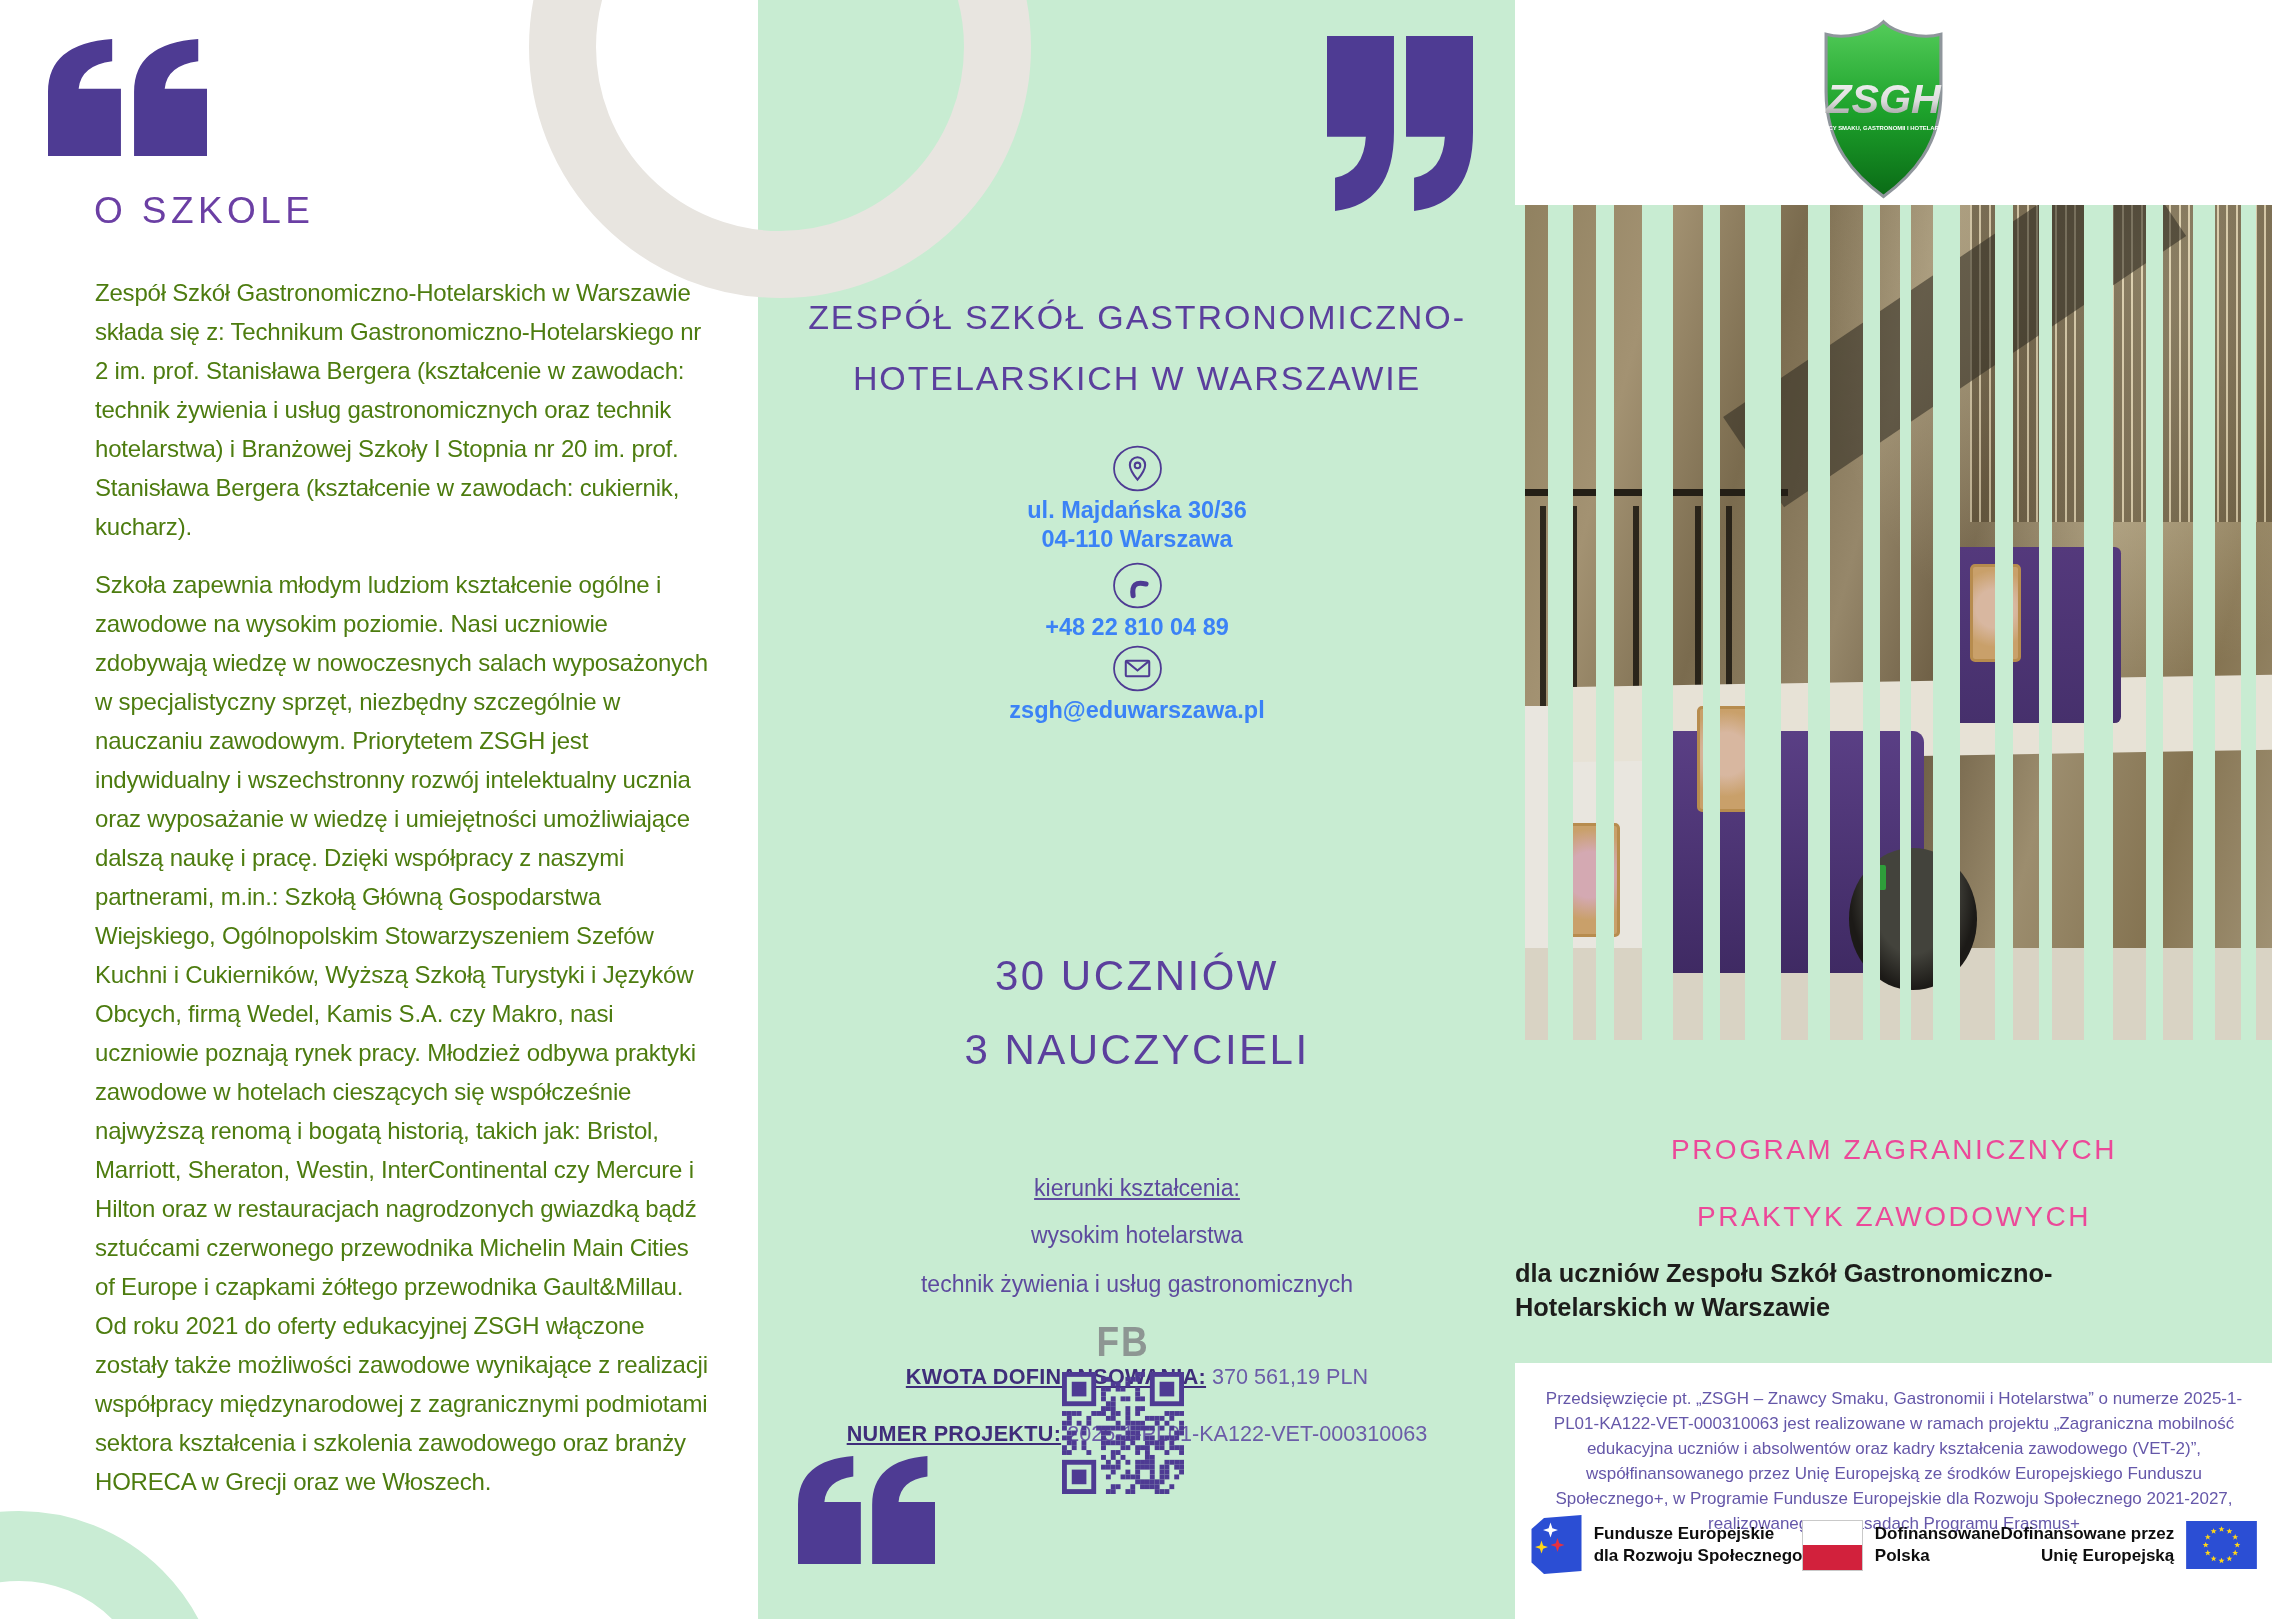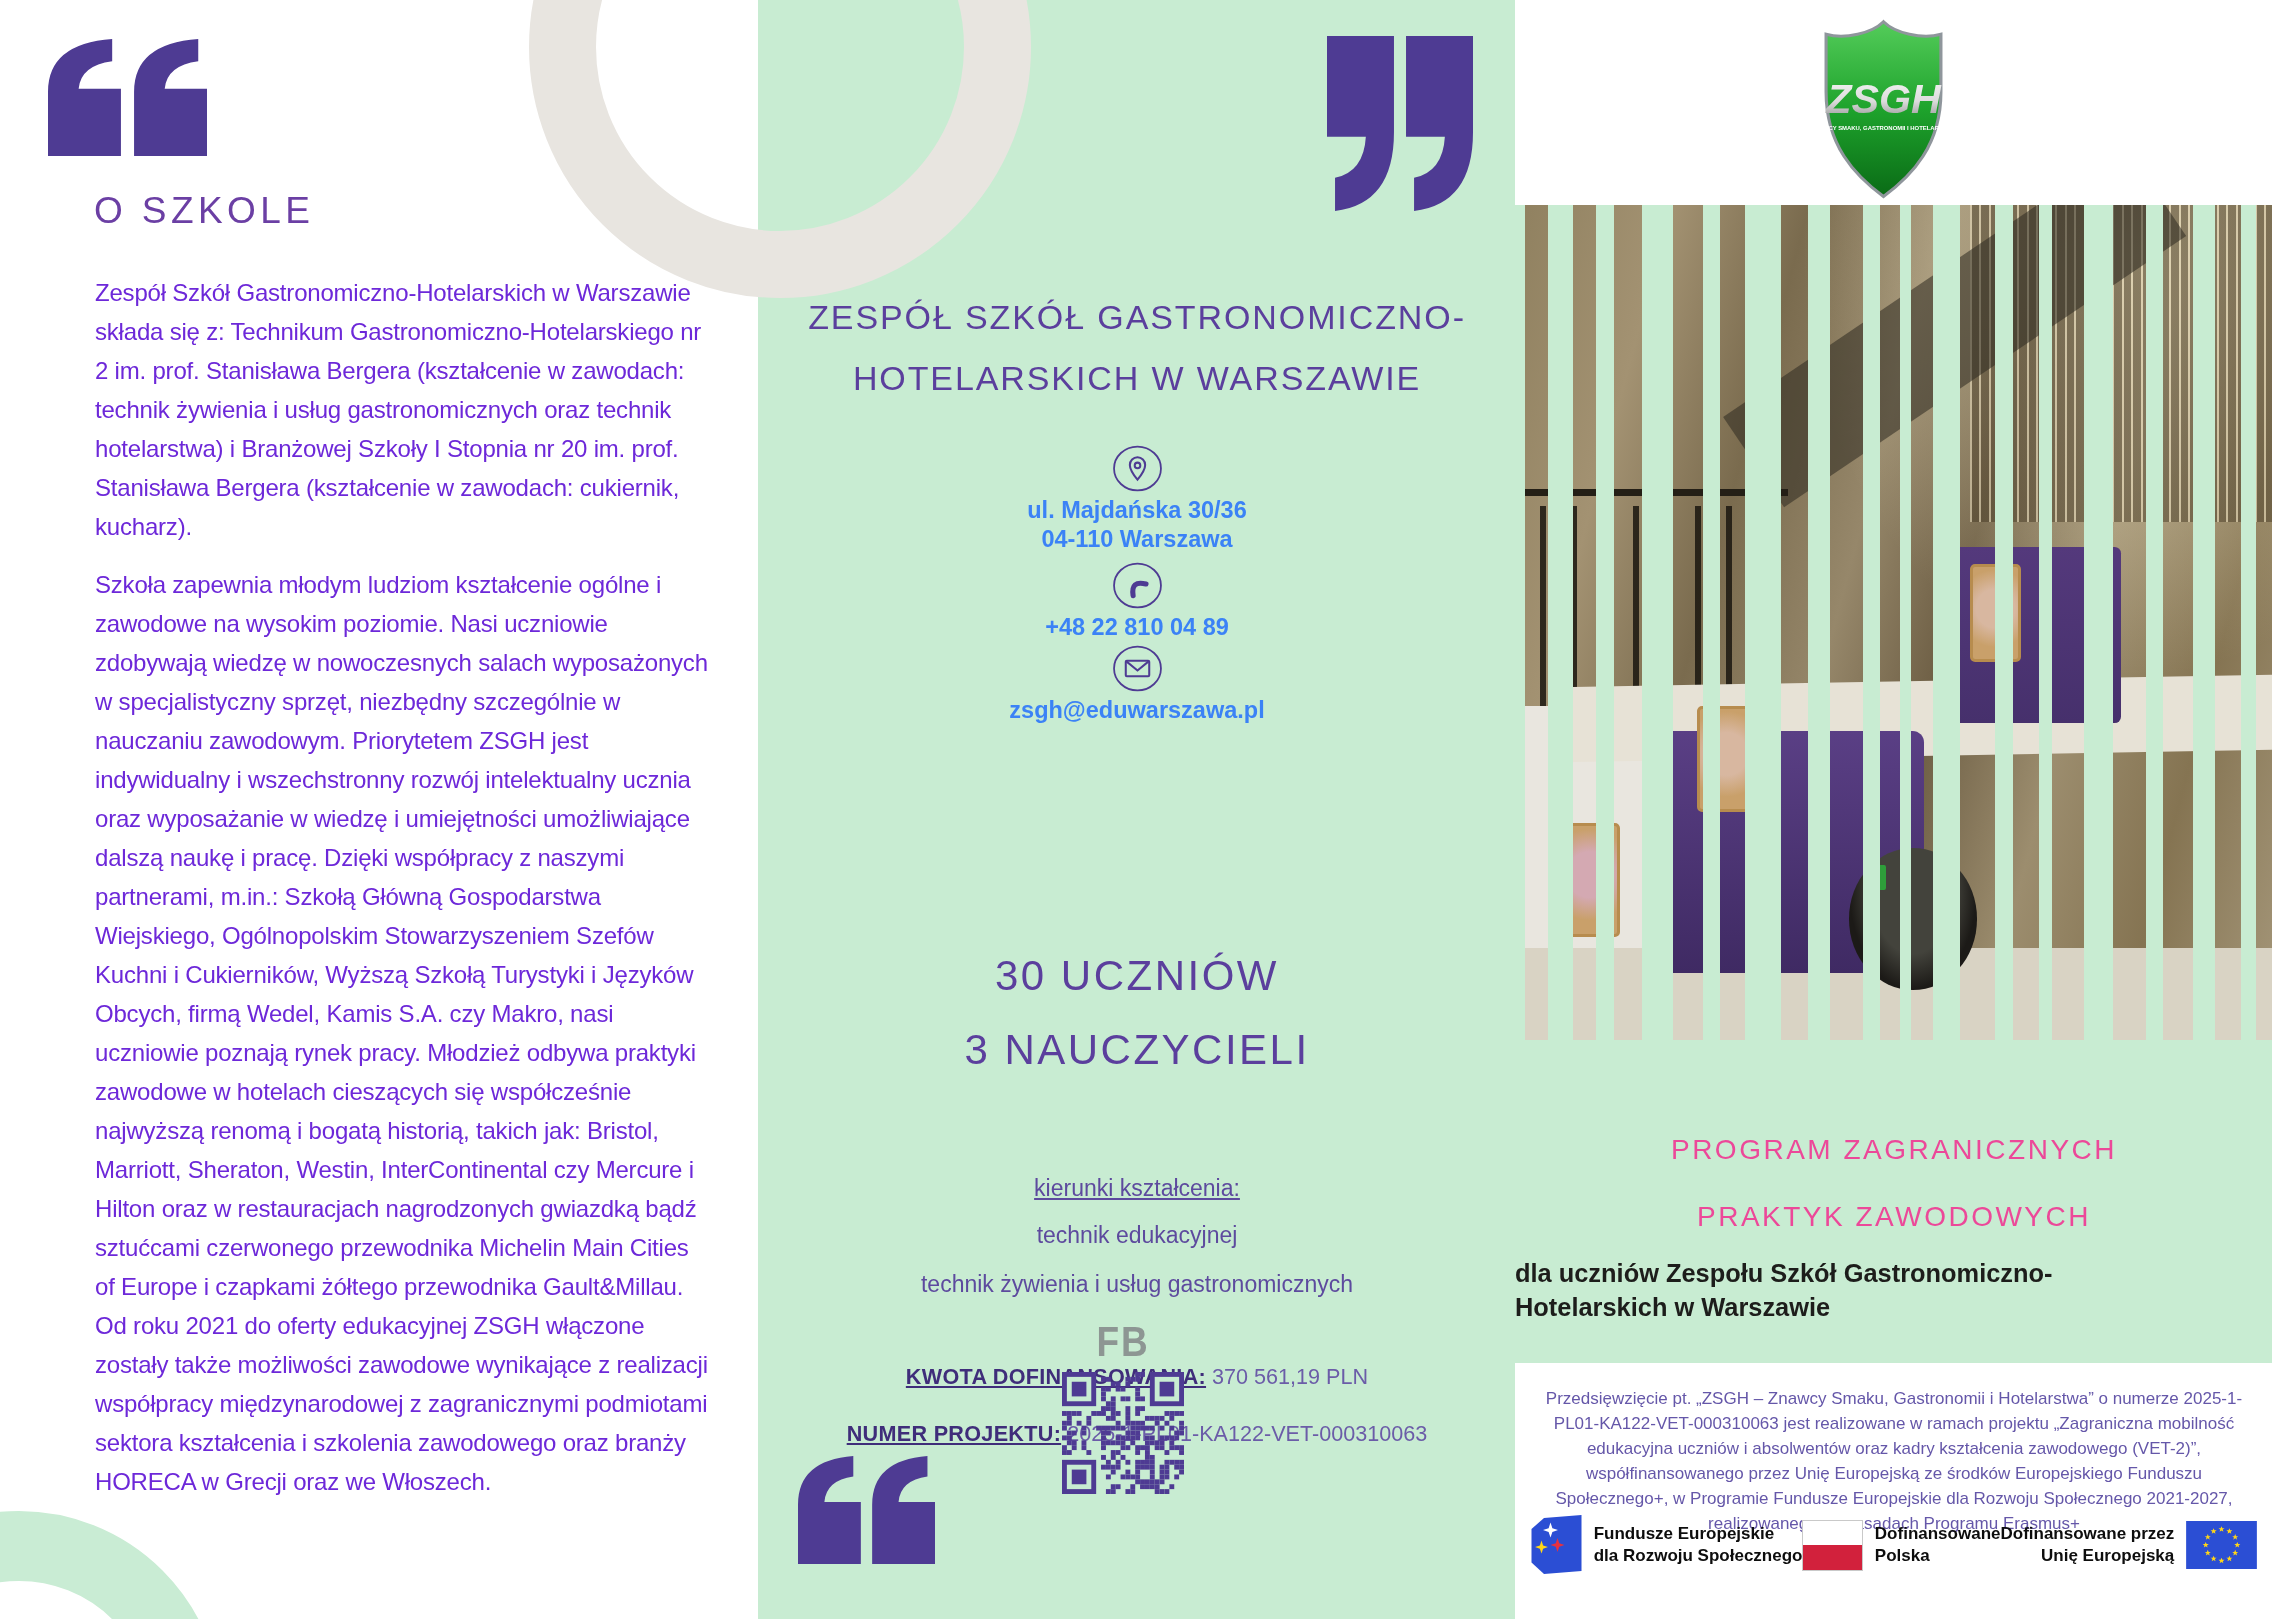--- a/index.html
+++ b/index.html
@@ -15,21 +15,21 @@
   .ring-gray{left:529px;top:-204px;width:502px;height:502px;border:67px solid #e8e5e0;}
   .ring-green{left:-184px;top:1511px;width:406px;height:406px;border:70px solid #c9ecd4;}
   .abs{position:absolute;z-index:2;}
 
   
   .quote{display:block;}
 
   
   .about-heading{left:94px;top:190px;font-size:37px;letter-spacing:4.4px;color:#6b3fa4;font-weight:400;}
   .body-par{left:95px;width:619px;font-size:24px;line-height:39px;letter-spacing:-0.2px;
-            color:#6d28d9;text-align:left;}
+            color:#4d7c0f;text-align:left;}
   .p1{top:249px;}
   .p2{top:541px;}
 
   
   .mid-title{left:0;right:0;top:287px;text-align:center;color:#5b3f9d;font-size:34px;
              line-height:61px;letter-spacing:1.9px;font-weight:400;}
   .contact-item{left:0;right:0;text-align:center;color:#4e3b93;}
   .contact-text{font-size:23.5px;font-weight:bold;line-height:29px;color:#3b82f6;}
   .icon-svg{width:55px;height:51px;}
   .stats{left:0;right:0;top:939px;text-align:center;color:#5b3f9d;font-size:42px;
@@ -164,21 +164,21 @@
   </div>
 
 
   <div class="abs stats" style="left:758px;width:758px">
     <div>30 UCZNIÓW</div>
     <div>3 NAUCZYCIELI</div>
   </div>
 
   <div class="abs fields" style="left:758px;width:758px;top:1175px">
     <div class="fields-heading">kierunki kształcenia:</div>
-    <div style="margin-top:20.3px">technik edukacyjnej</div>
+    <div style="margin-top:20.3px">wysokim hotelarstwa</div>
     <div style="margin-top:21.6px">technik żywienia i usług gastronomicznych</div>
   </div>
 
   <div class="abs fund-line" style="left:758px;width:758px;top:1364px">
     <span class="fund-label">KWOTA DOFINANSOWANIA:</span><span> 370 561,19 PLN</span>
   </div>
   <div class="abs fund-line" style="left:758px;width:758px;top:1421px">
     <span class="fund-label">NUMER PROJEKTU:</span><span> 2025-1-PL01-KA122-VET-000310063</span>
   </div>
 

